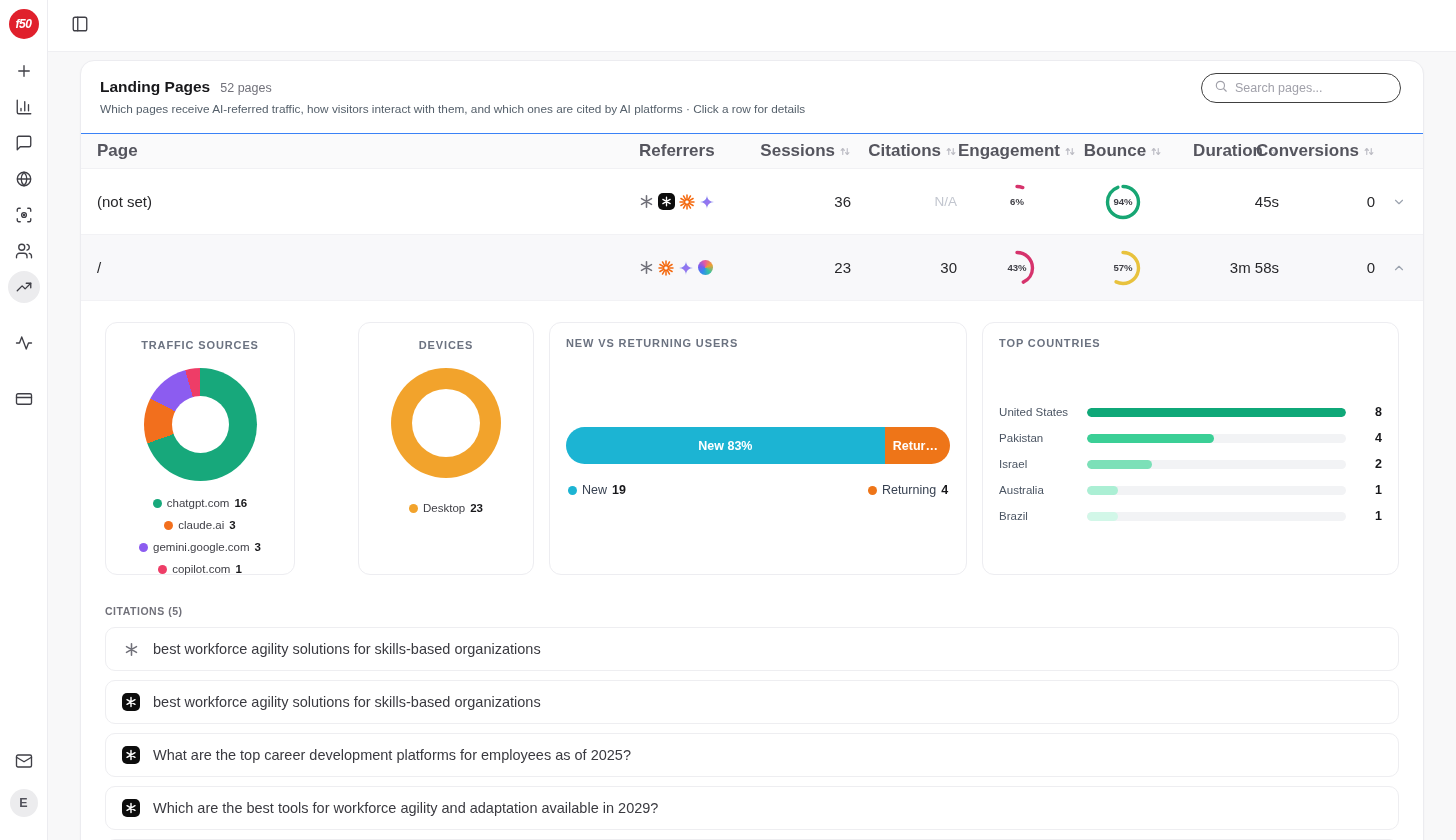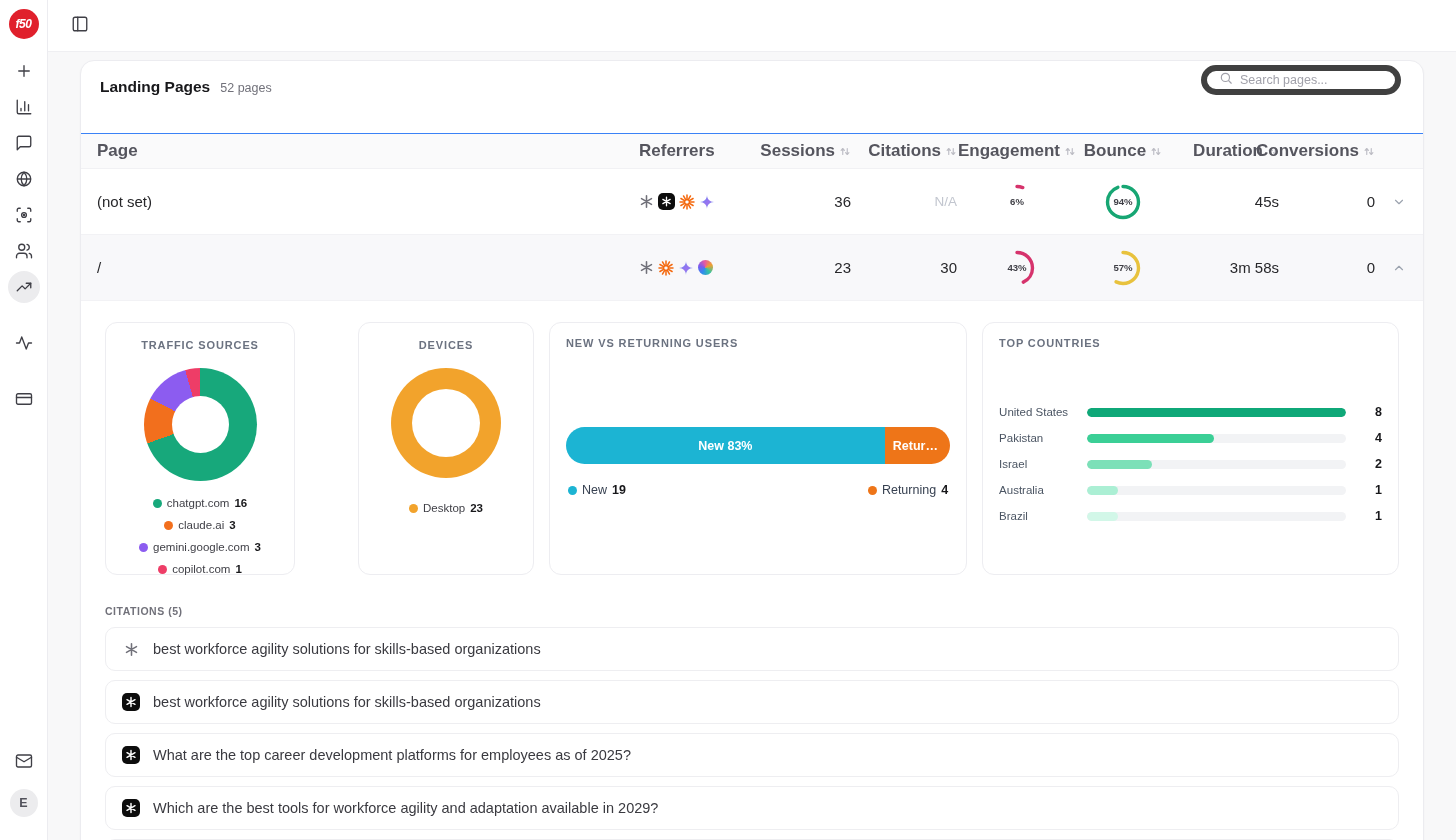--- a/index.html
+++ b/index.html
@@ -32,22 +32,22 @@
   .content { flex:1; background:#f8f8f9; padding:8px 32px 16px; overflow:hidden; }
   .card { background:#fff; border:1px solid #ececf0; border-radius:14px; height:1100px;
     box-shadow:0 1px 2px rgba(0,0,0,0.04); overflow:hidden; }
 
   
   .card-header { position:relative; height:72px; padding:17px 20px 0 19px; }
   .title-row { display:flex; align-items:baseline; gap:10px; }
   .page-title { font-size:15.5px; font-weight:bold; color:#18181b; }
   .page-badge { font-size:12.5px; color:#71717a; }
   .subtitle { margin-top:6px; font-size:11.8px; color:#55606b; }
-  .search-box { position:absolute; right:22px; top:4px; width:200px; height:30px;
-    border:6px solid #404040; border-radius:15px; background:#fff; display:flex;
+  .search-box { position:absolute; right:22px; top:12px; width:200px; height:30px;
+    border:1px solid #404040; border-radius:15px; background:#fff; display:flex;
     align-items:center; padding:0 10px 0 12px; gap:7px; }
   .search-box input { border:none; outline:none; flex:1; font-size:12.5px; color:#3f3f46;
     font-family:inherit; background:transparent; }
   .search-box input::placeholder { color:#a1a1aa; }
 
   
   .grid-row { display:grid;
     grid-template-columns:minmax(0,1fr) 130px 82px 106px 120px 92px 110px 96px 48px;
     align-items:center; }
   .thead { height:36px; background:#fafafb; border-top:1px solid #3b82f6;
@@ -228,20 +228,21 @@
   </div>
 
   <div class="content">
     <div class="card">
 
       <div class="card-header">
         <div class="title-row">
           <span class="page-title">Landing Pages</span>
           <span class="page-badge">52 pages</span>
         </div>
+        <div class="subtitle">Which pages receive AI-referred traffic, how visitors interact with them, and which ones are cited by AI platforms · Click a row for details</div>
         <div class="search-box">
           <span><svg width="14" height="14" viewBox="0 0 24 24" fill="none" stroke="#a1a1aa" stroke-width="2" stroke-linecap="round">
                 <circle cx="11" cy="11" r="7"></circle>
                 <path d="M21 21l-4.3-4.3"></path>
               </svg></span>
           <input placeholder="Search pages..." style="">
         </div>
       </div>
 
       <div class="grid-row thead">

